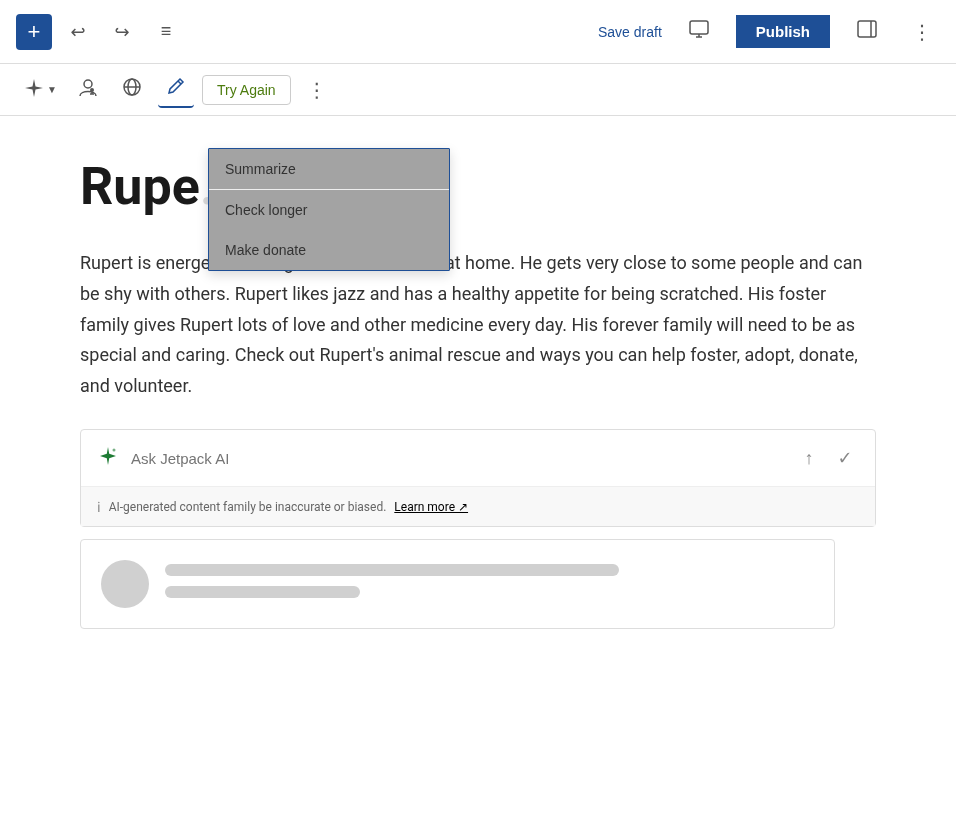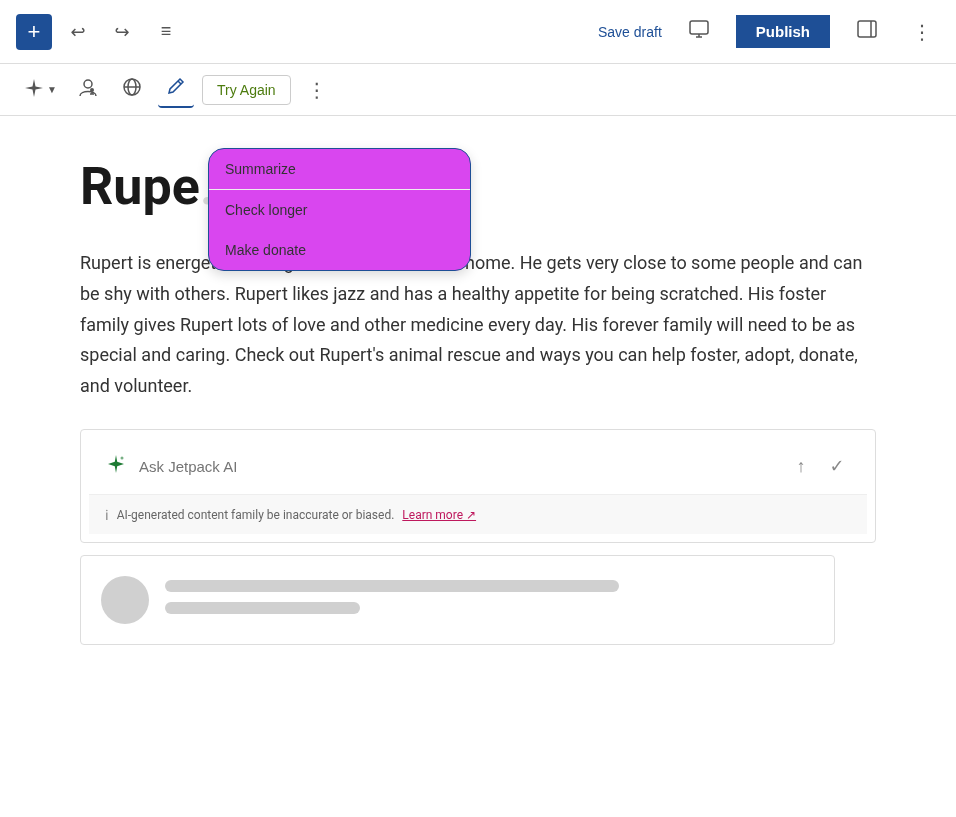--- a/index.html
+++ b/index.html
@@ -141,24 +141,24 @@
     }
 
     
     .dropdown-container {
       position: absolute;
       top: 148px;
       left: 208px;
       z-index: 100;
     }
     .dropdown-menu {
-      background: #d946ef;
+      background: #a3a3a3;
       border: 1.5px solid #1e4f96;
-      border-radius: 16px;
-      width: 263px;
+      border-radius: 1px;
+      width: 242px;
       box-shadow: 0 4px 12px rgba(0,0,0,0.15);
       overflow: hidden;
     }
     .dropdown-item {
       padding: 12px 16px;
       font-size: 14px;
       color: #333;
       cursor: pointer;
       background: none;
       border: none;
@@ -187,21 +187,21 @@
       line-height: 1.7;
       color: #333;
       margin-bottom: 28px;
       max-width: 820px;
     }
 
     
     .jetpack-ai-box {
       border: 1px solid #ddd;
       border-radius: 4px;
-      padding: 8px;
+      padding: 0;
       margin-bottom: 12px;
       background: #fff;
       max-width: 810px;
     }
     .jetpack-ai-input-row {
       display: flex;
       align-items: center;
       padding: 14px 16px;
       gap: 12px;
     }
@@ -239,21 +239,21 @@
       background: #f8f8f8;
       border-top: 1px solid #eee;
       padding: 10px 16px;
       font-size: 12px;
       color: #666;
       display: flex;
       align-items: center;
       gap: 8px;
     }
     .disclaimer-link {
-      color: #be185d;
+      color: #000000;
       text-decoration: underline;
       cursor: pointer;
     }
 
     
     .loading-card {
       border: 1px solid #ddd;
       border-radius: 4px;
       padding: 20px 20px;
       max-width: 755px;

